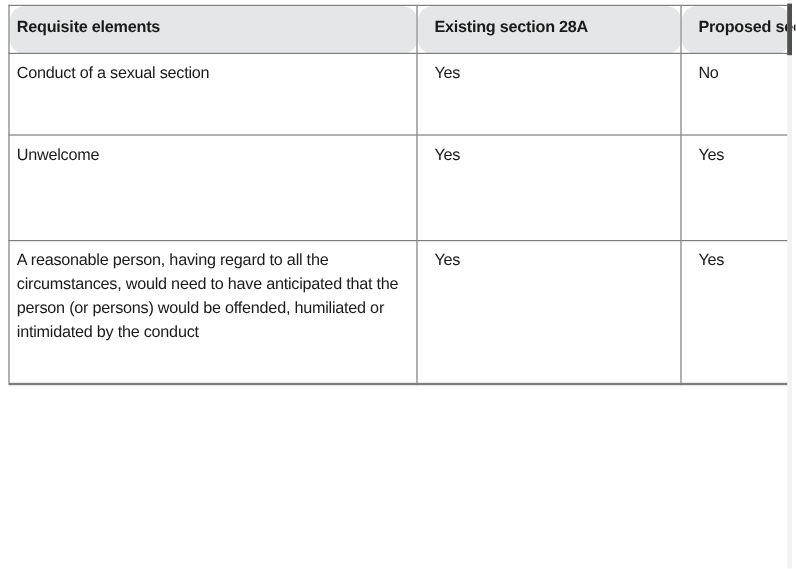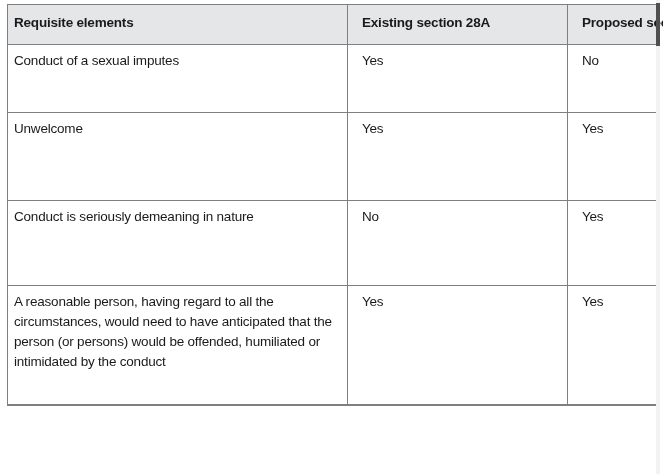--- a/index.html
+++ b/index.html
@@ -39,20 +39,21 @@
     line-height: 20px;
     color: var(--text);
     padding: 6px 6px 0 6px;
     overflow: hidden;
     text-align: left;
   }
   th {
     background: var(--header-bg);
     font-weight: bold;
     padding-top: 8px;
+    border-radius: 13px;
   }
   .c2 { padding-left: 14px; }
   .c3 { padding-left: 14px; white-space: nowrap; overflow: visible; }
   tr.rh  { height: 40px; }
   tr.r1  { height: 68px; }
   tr.r2  { height: 88px; }
   tr.r3  { height: 90px; }
   tr.r4  { height: 85px; }
   tr.r5  { height: 119px; }
   .scrollbar-track {
@@ -87,32 +88,27 @@
     </colgroup>
     <thead>
       <tr class="rh">
         <th class="c1">Requisite elements</th>
         <th class="c2">Existing section 28A</th>
         <th class="c3">Proposed sec</th>
       </tr>
     </thead>
     <tbody>
       <tr class="r1">
-        <td class="c1">Conduct of a sexual imputes</td>
+        <td class="c1">Conduct of a sexual section</td>
         <td class="c2">Yes</td>
         <td class="c3">No</td>
       </tr>
       <tr class="r2">
         <td class="c1">Unwelcome</td>
         <td class="c2">Yes</td>
-        <td class="c3">Yes</td>
-      </tr>
-      <tr class="r4">
-        <td class="c1">Conduct is seriously demeaning in nature</td>
-        <td class="c2">No</td>
         <td class="c3">Yes</td>
       </tr>
       <tr class="r5">
         <td class="c1">A reasonable person, having regard to all the circumstances, would need to have anticipated that the person (or persons) would be offended, humiliated or intimidated by the conduct</td>
         <td class="c2">Yes</td>
         <td class="c3">Yes</td>
       </tr>
     </tbody>
   </table>
 

